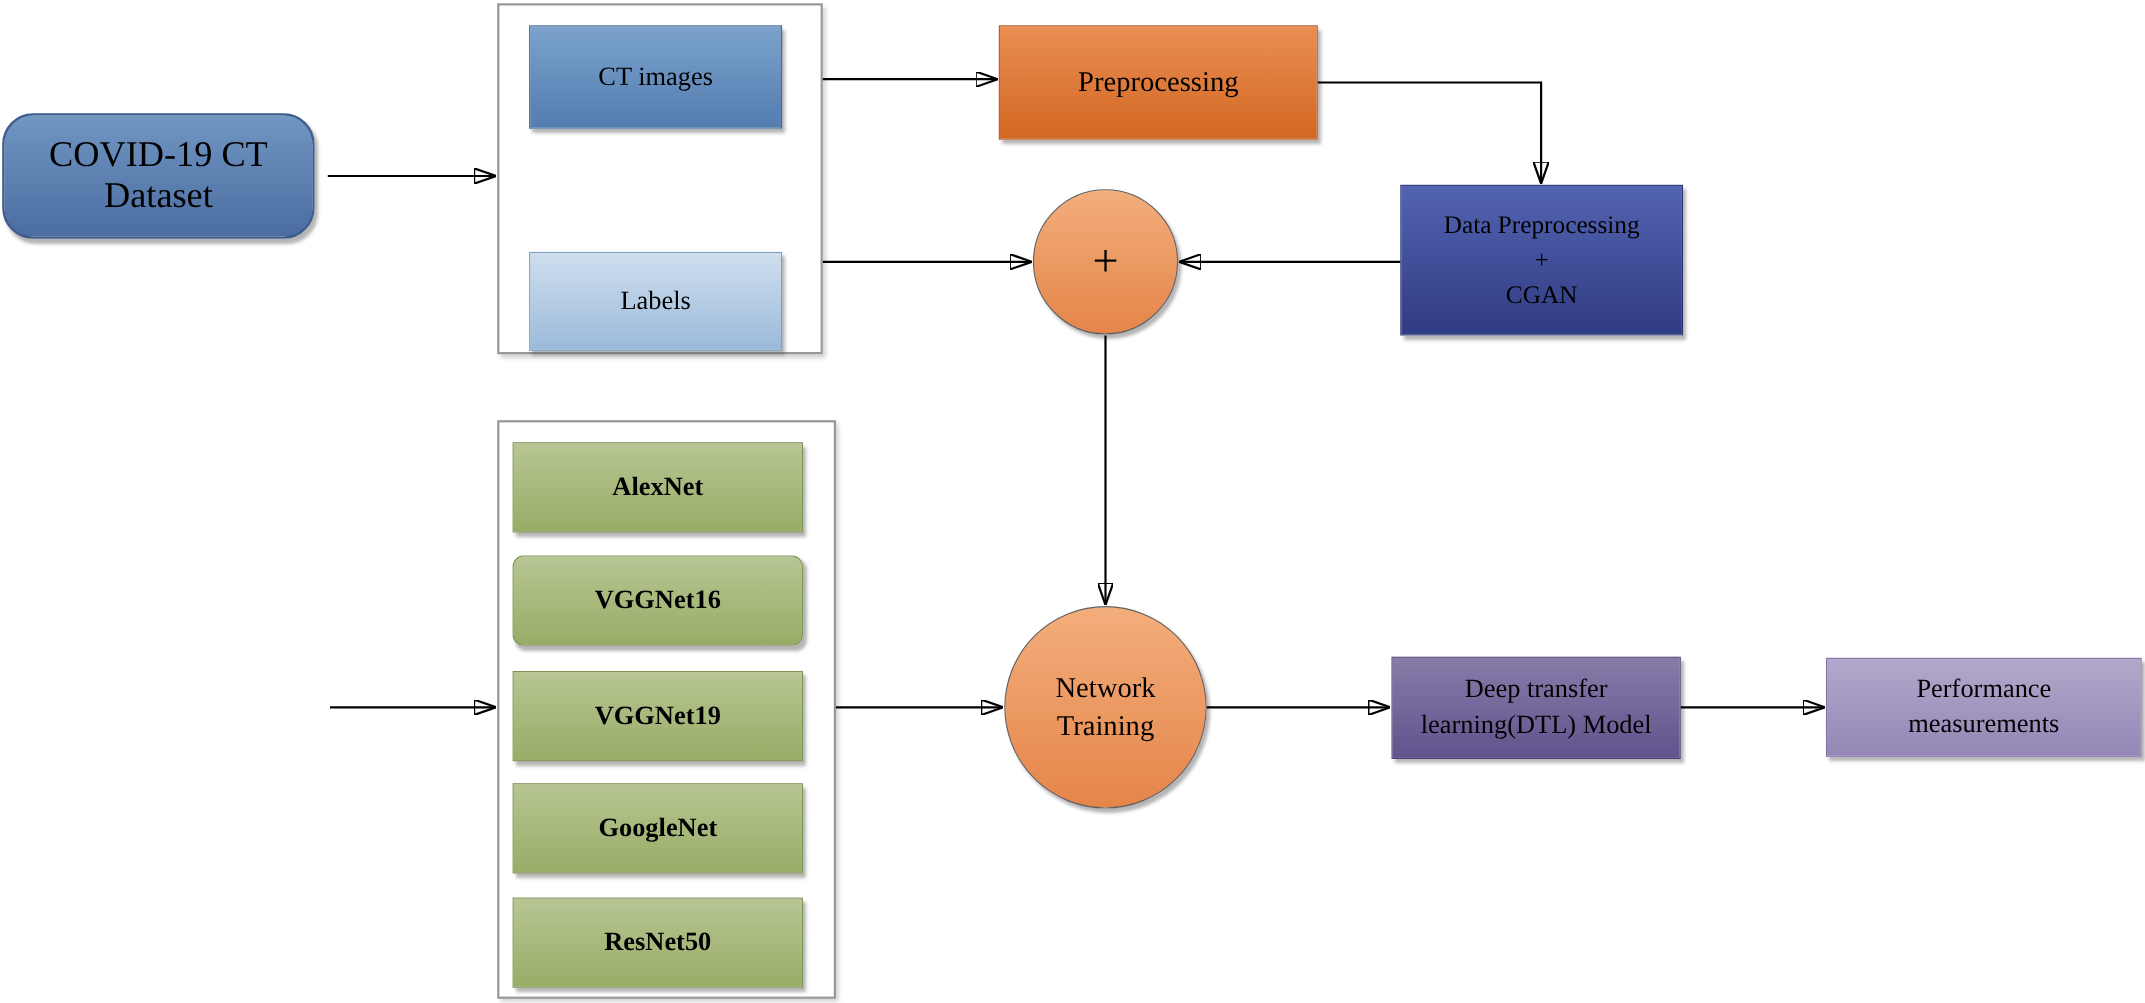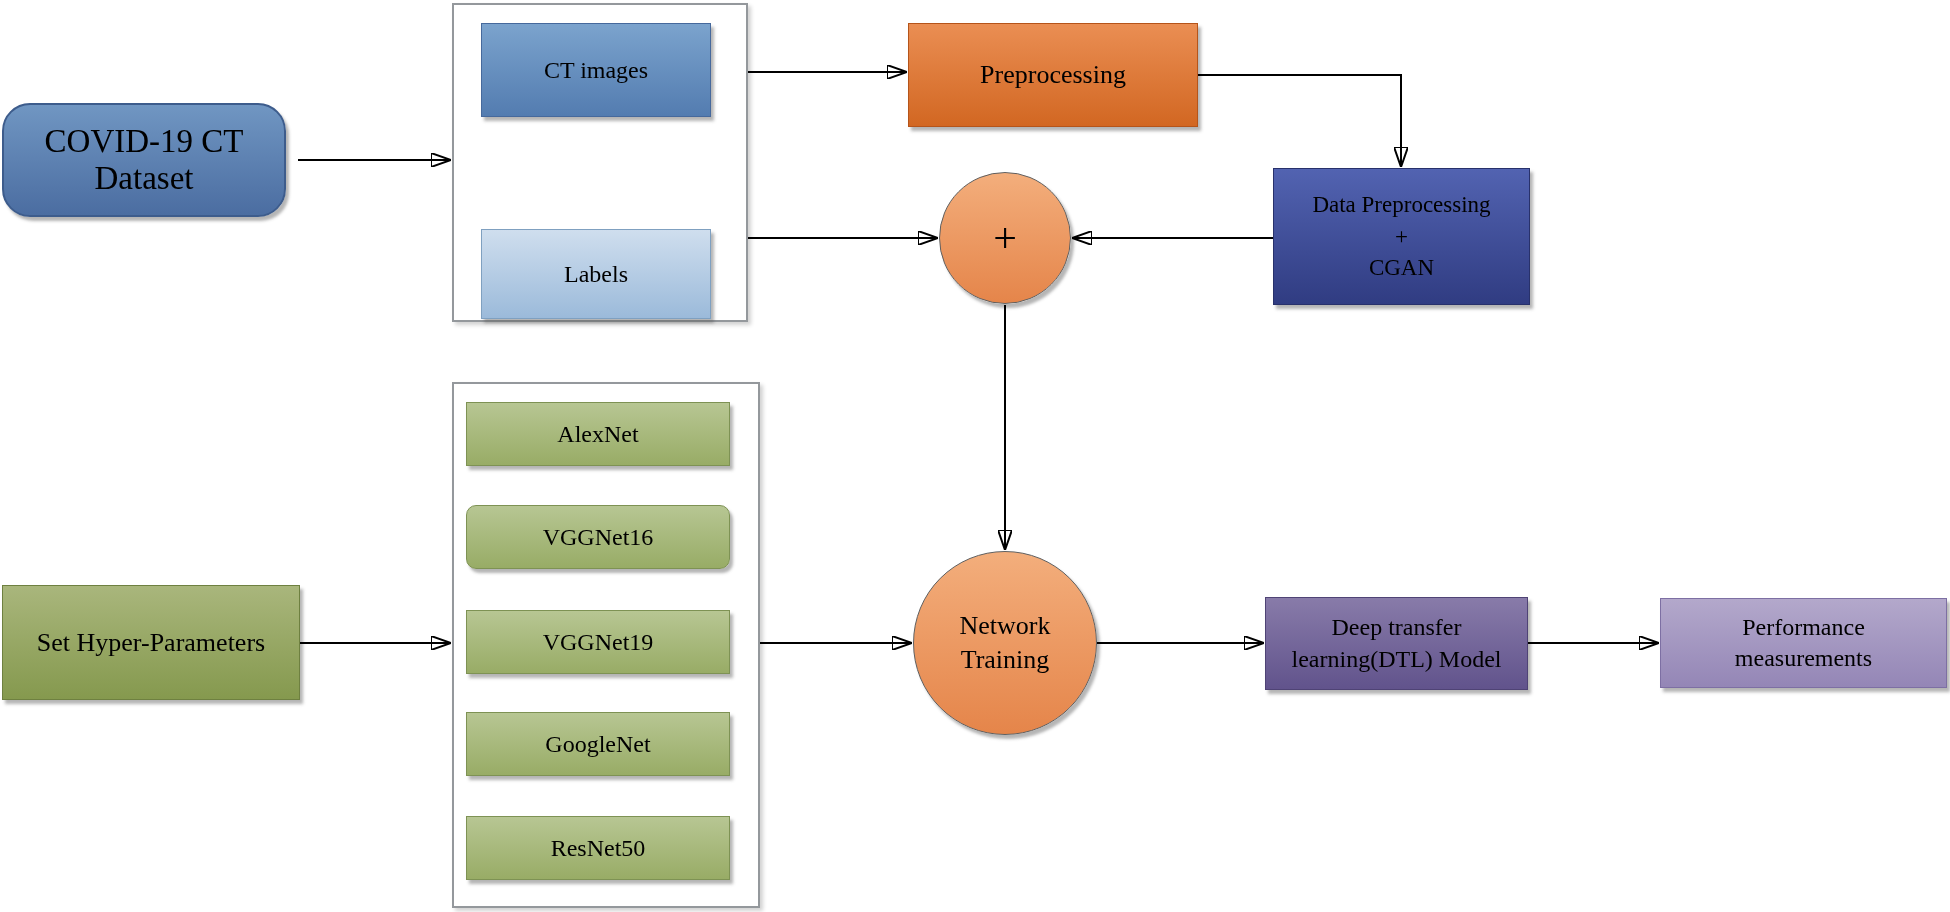--- a/index.html
+++ b/index.html
@@ -37,23 +37,23 @@
          background:linear-gradient(180deg,var(--circle-top),var(--circle-bottom));
          border:1.5px solid #5f5f5f;}
   .sum{left:939px;top:172px;width:132px;height:132px;font-size:42px;font-weight:400;}
   .net-train{left:913px;top:551px;width:184px;height:184px;font-size:26px;line-height:1.3;}
 
   .hyper{left:2px;top:585px;width:298px;height:115px;
          background:linear-gradient(180deg,var(--hyper-top),var(--hyper-bottom));
          border:1.5px solid var(--hyper-border);font-size:26px;}
 
   .grp-networks{left:452px;top:382px;width:308px;height:526px;}
-  .netbox{left:466px;width:264px;height:64px;
+  .netbox{left:466px;width:264px;height:82px;
          background:linear-gradient(180deg,var(--net-top),var(--net-bottom));
-         border:1.5px solid var(--net-border);font-size:24px;}
+         border:1.5px solid var(--net-border);font-size:24px;font-weight:bold;}
   .nb0{top:402px;} .nb1{top:505px;border-radius:10px;} .nb2{top:610px;} .nb3{top:712px;} .nb4{top:816px;}
 
   .dtl{left:1265px;top:597px;width:263px;height:93px;
          background:linear-gradient(180deg,var(--dtl-top),var(--dtl-bottom));
          border:1.5px solid var(--dtl-border);font-size:24px;line-height:1.3;}
   .perf{left:1660px;top:598px;width:287px;height:90px;
          background:linear-gradient(180deg,var(--perf-top),var(--perf-bottom));
          border:1.5px solid var(--perf-border);font-size:24px;line-height:1.3;}
 
   .lines-overlay{position:absolute;left:0;top:0;width:1950px;height:912px;
@@ -89,23 +89,20 @@
       <div>Data Preprocessing</div>
       <div>+</div>
       <div>CGAN</div>
     </div>
   </div>
 
   <div class="node circle sum">
     <span>+</span>
   </div>
 
-  <div class="node hyper">
-    <span>Set Hyper-Parameters</span>
-  </div>
 
   <div class="node netbox nb0">
     <span>AlexNet</span>
   </div>
   <div class="node netbox nb1">
     <span>VGGNet16</span>
   </div>
   <div class="node netbox nb2">
     <span>VGGNet19</span>
   </div>

